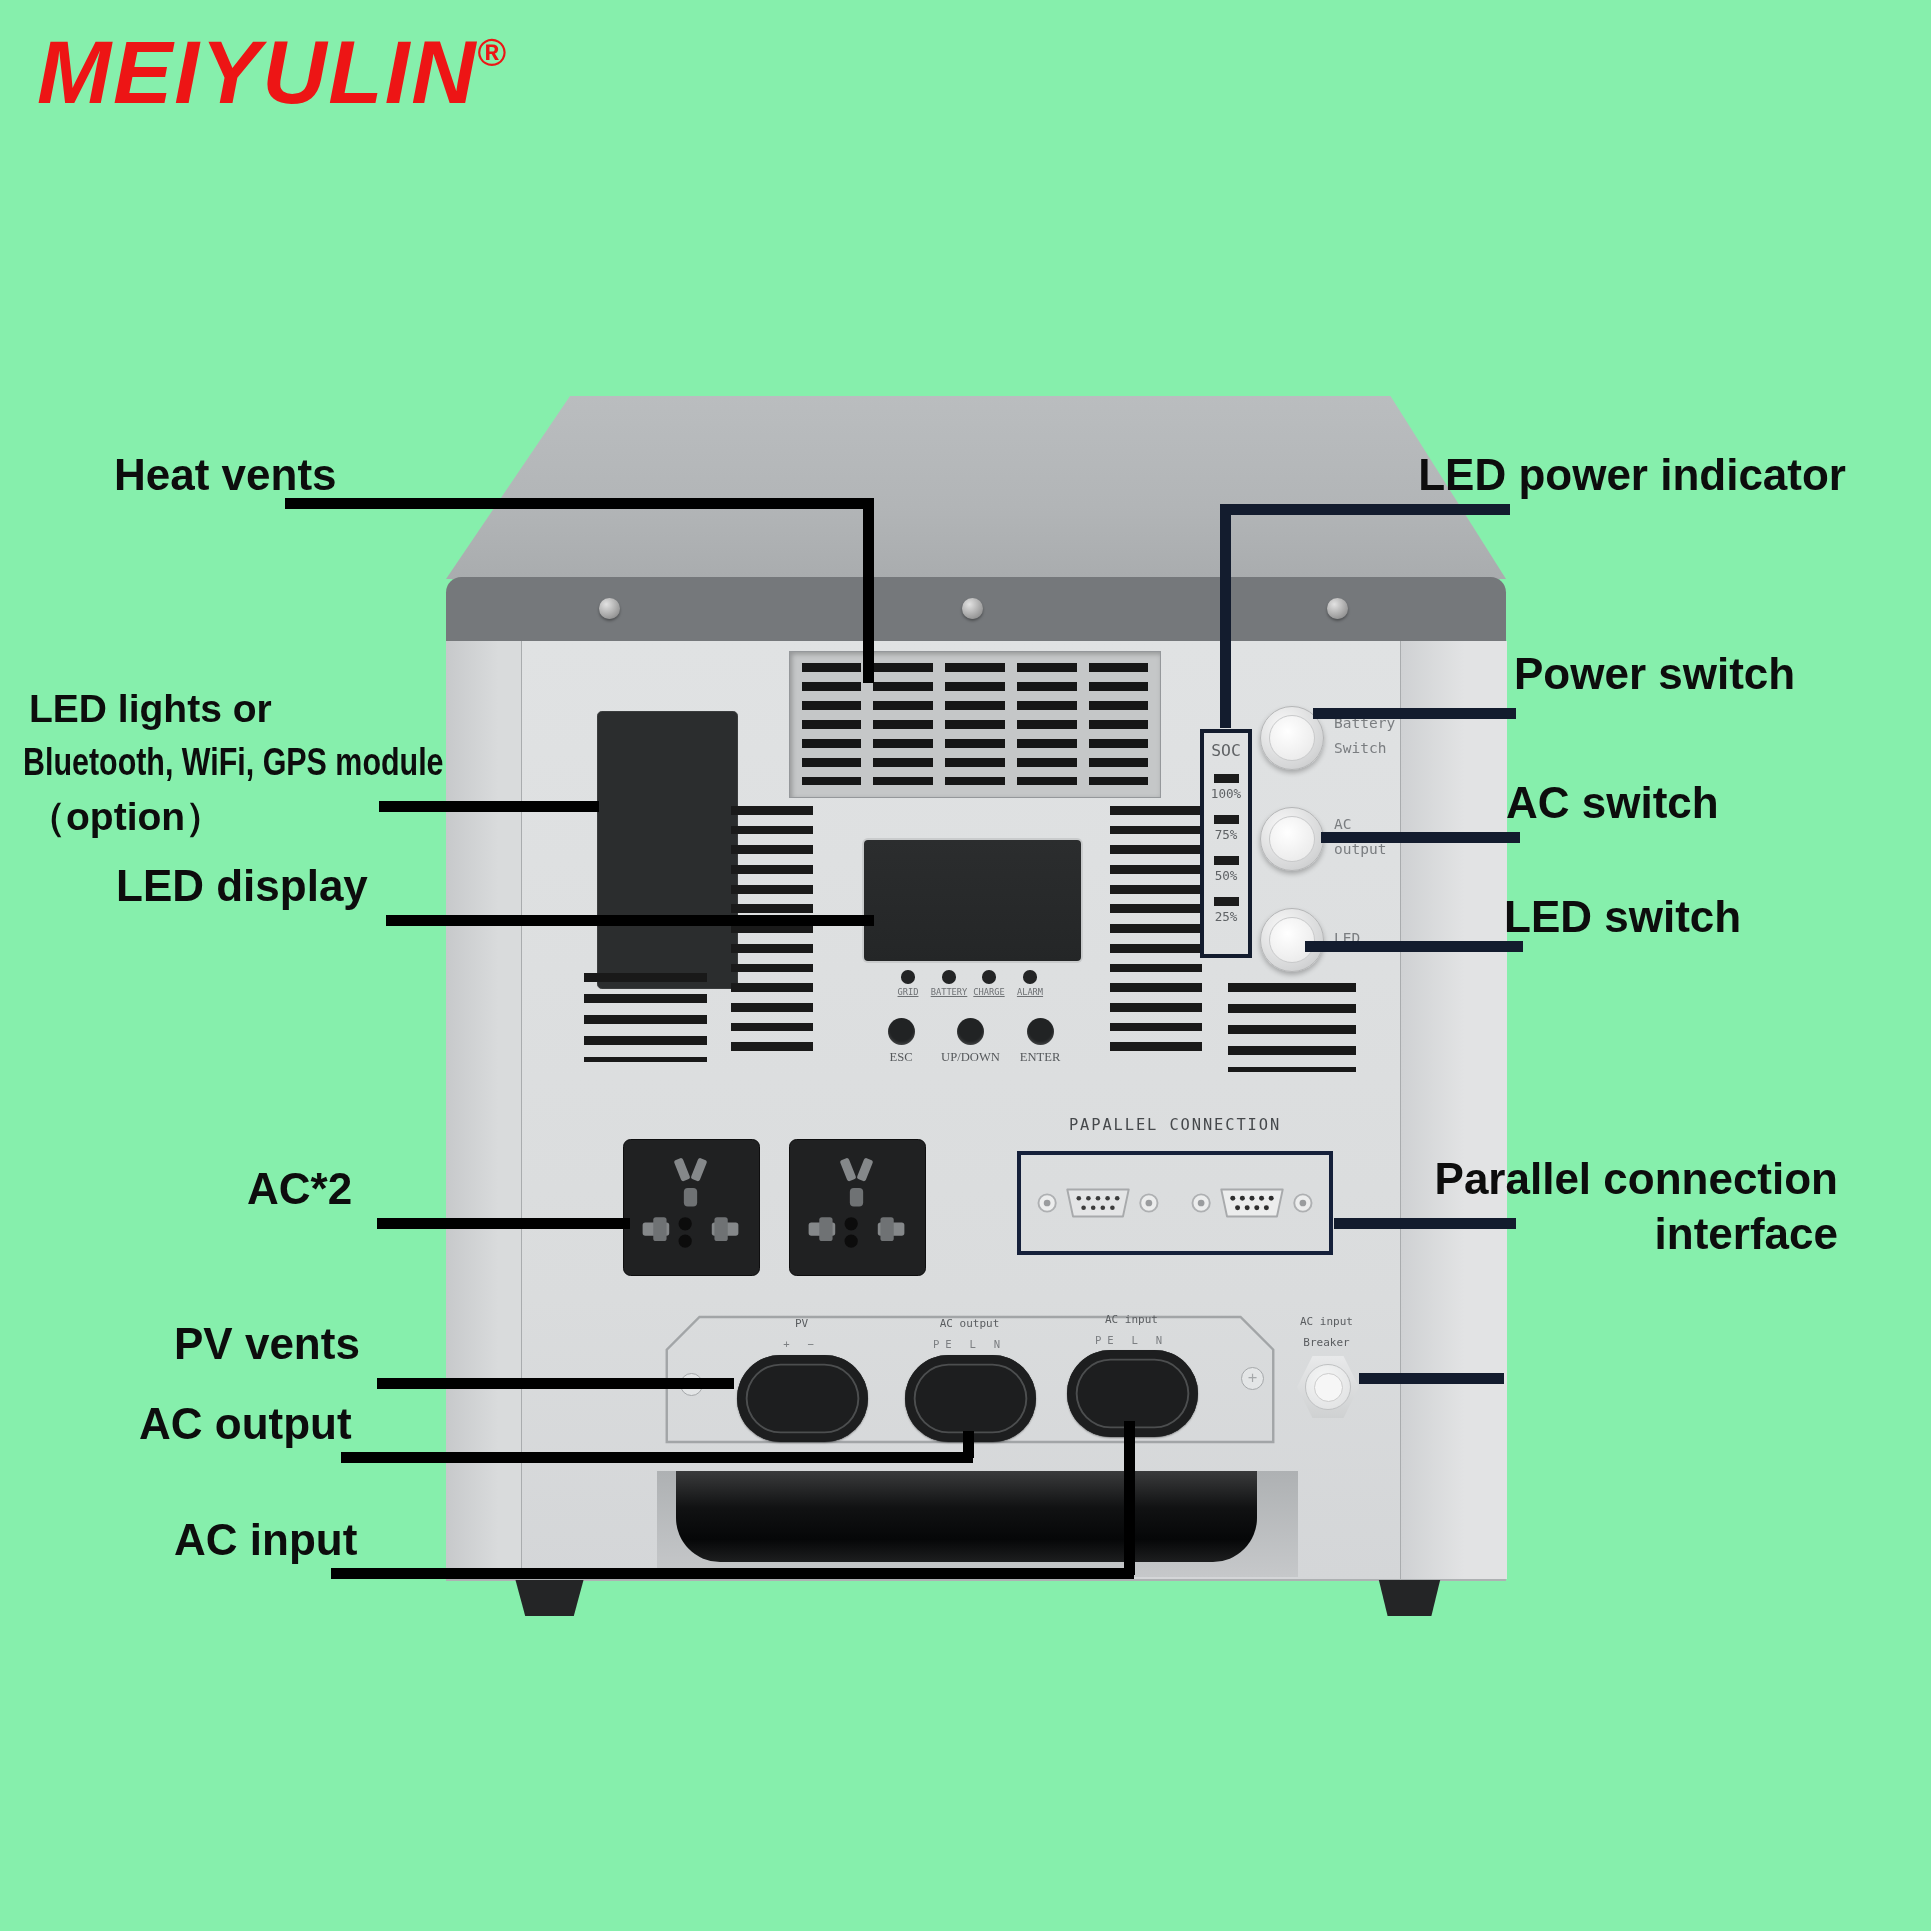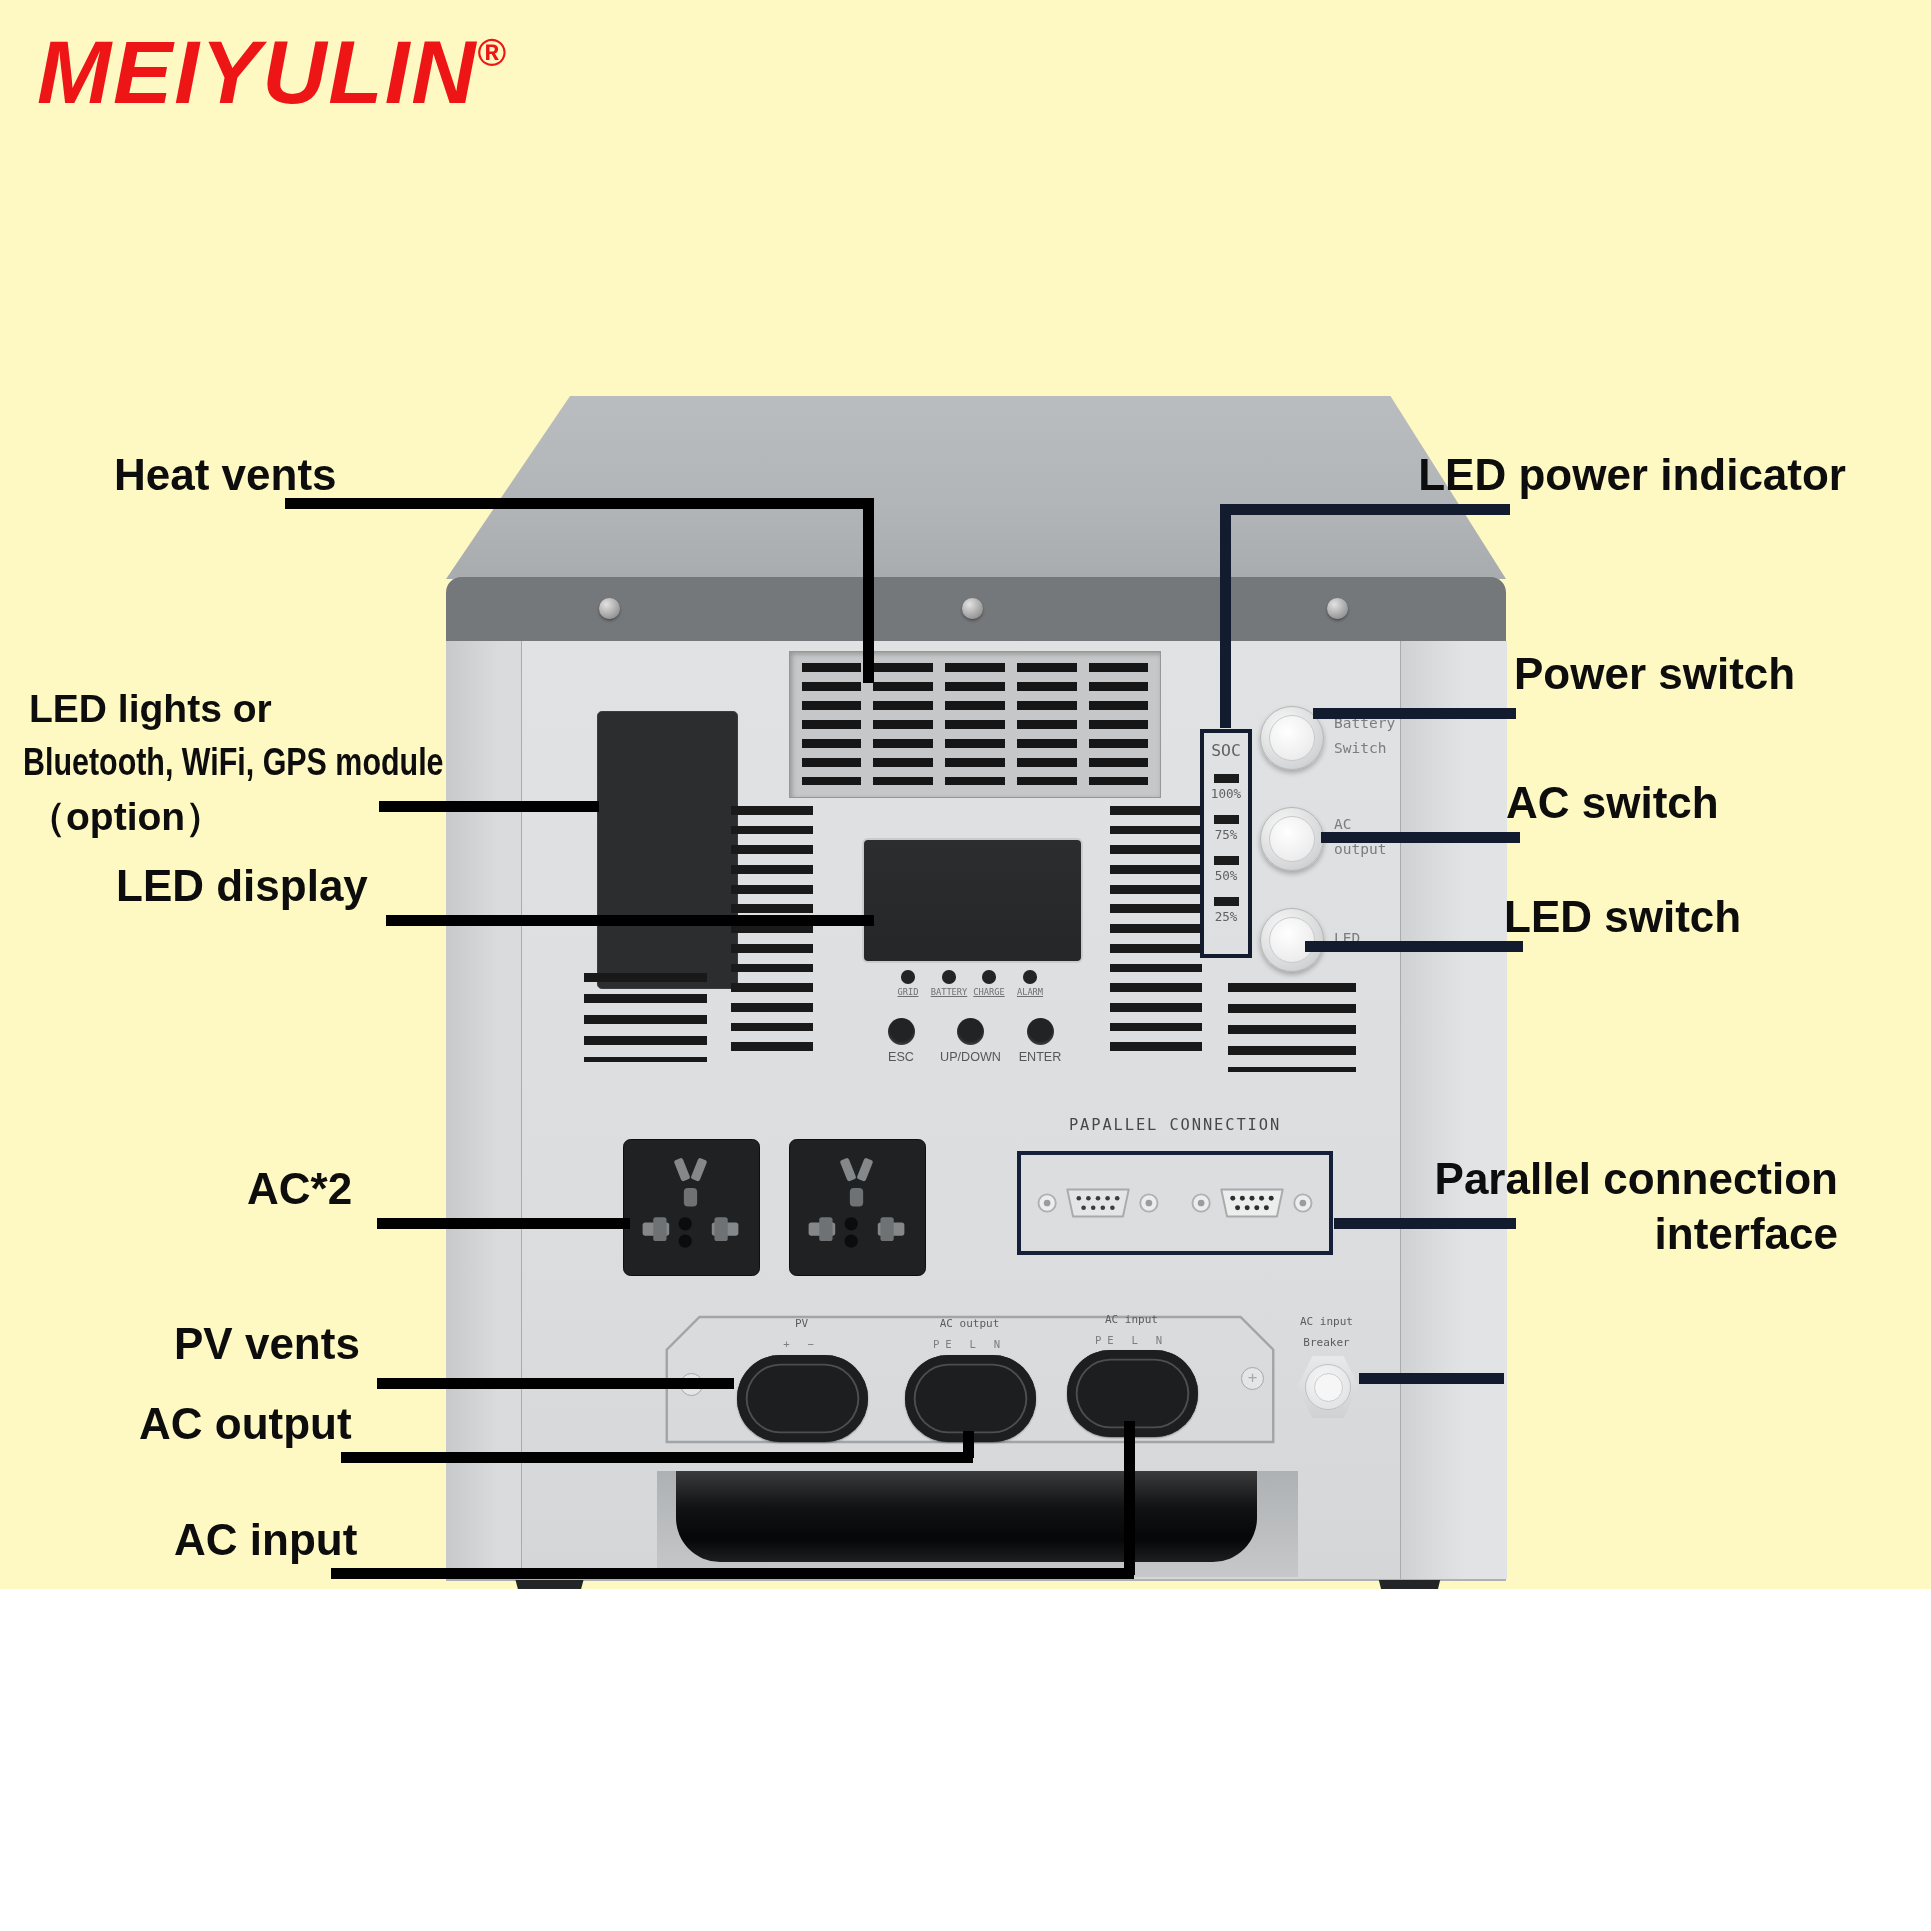--- a/index.html
+++ b/index.html
@@ -1,16 +1,16 @@
 <!DOCTYPE html>
 <html><head>
 <meta charset="utf-8">
 <style>
   html,body{margin:0;padding:0;background:#ffffff;}
-  .canvas{position:relative;width:1931px;height:1589px;background:#fef9c3;overflow:hidden;
+  .canvas{position:relative;width:1931px;height:1931px;background:#86efac;overflow:hidden;
           font-family:"Liberation Sans",sans-serif;}
   .abs{position:absolute;}
 
   
   .logo{left:37px;top:21px;font-size:89px;font-weight:800;font-style:italic;
         color:#ed1515;letter-spacing:1.9px;white-space:nowrap;}
   .logo .reg{font-size:39px;vertical-align:37px;font-style:normal;font-weight:700;}
 
   
   .lbl{color:#0d0d0d;font-weight:700;font-size:44px;white-space:nowrap;z-index:12;}
@@ -54,21 +54,21 @@
   .module-panel{left:151px;top:70px;width:139px;height:276px;background:#2b2d2e;
                 border:1px solid #3a3c3d;border-radius:4.8px;}
   .display{left:418px;top:199px;width:217px;height:121px;border-radius:3.9px;
            background:linear-gradient(180deg,#2b2d2e,#242627);box-shadow:0 0 0 1.9px #c9cbcc;}
   .led-group{width:58px;text-align:center;}
   .led-dot{width:13.5px;height:13.5px;border-radius:50%;background:#232425;margin:0 auto;}
   .led-name{font-family:"DejaVu Sans Mono",monospace;font-size:8.7px;color:#6d7073;margin-top:3.9px;text-decoration:underline;}
   .ctl-group{text-align:center;}
   .ctl-dot{width:27px;height:27px;border-radius:50%;background:#212324;margin:0 auto;
            box-shadow:inset 0 -1.9px 2.9px rgba(255,255,255,.15);}
-  .ctl-name{font-family:Liberation Sans, sans-serif;font-size:12.6px;color:#55585b;margin-top:4.8px;}
+  .ctl-name{font-family:Liberation Serif, serif;font-size:12.6px;color:#55585b;margin-top:4.8px;}
 
   
   .soc{left:754px;top:88px;width:52px;height:229px;border:4.8px solid #131c2e;
        box-sizing:border-box;display:flex;flex-direction:column;align-items:center;}
   .soc-title{font-family:"DejaVu Sans Mono",monospace;font-size:16.4px;color:#5f6265;margin-top:7.7px;}
   .soc-bar{width:25px;height:8.7px;background:#1c1c1c;margin-top:14.5px;}
   .soc-pct{font-family:"DejaVu Sans Mono",monospace;font-size:12.6px;color:#5f6265;margin-top:2.9px;}
 
   
   .big-btn{width:62px;height:62px;border-radius:50%;

